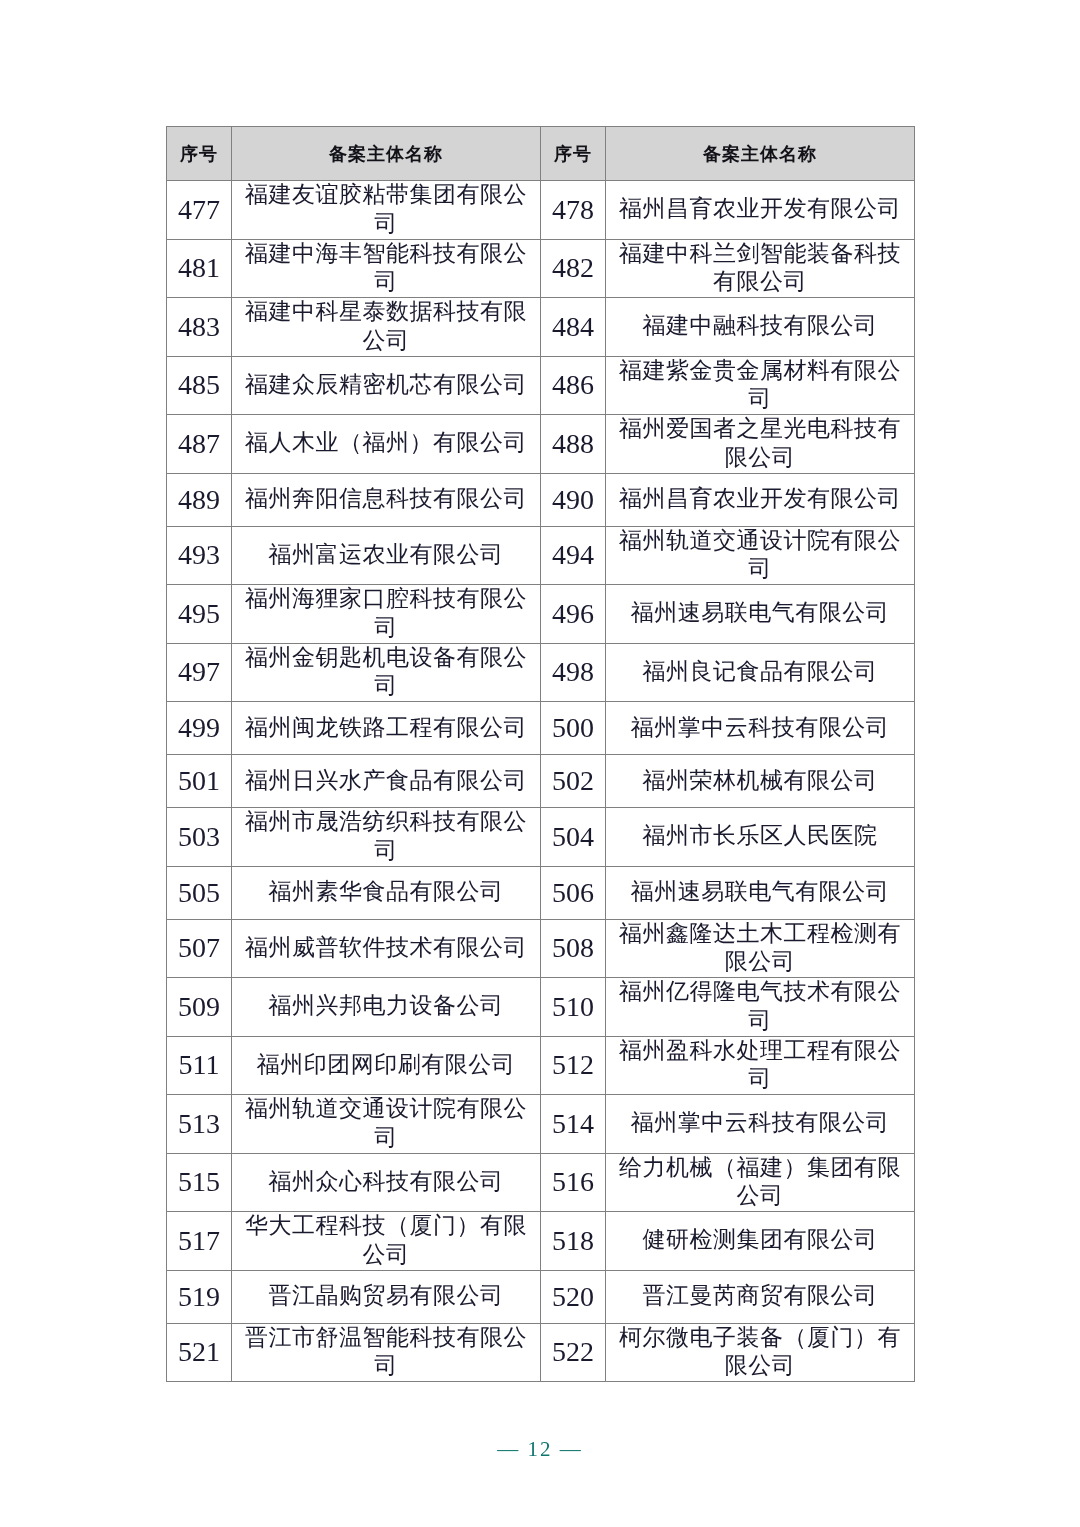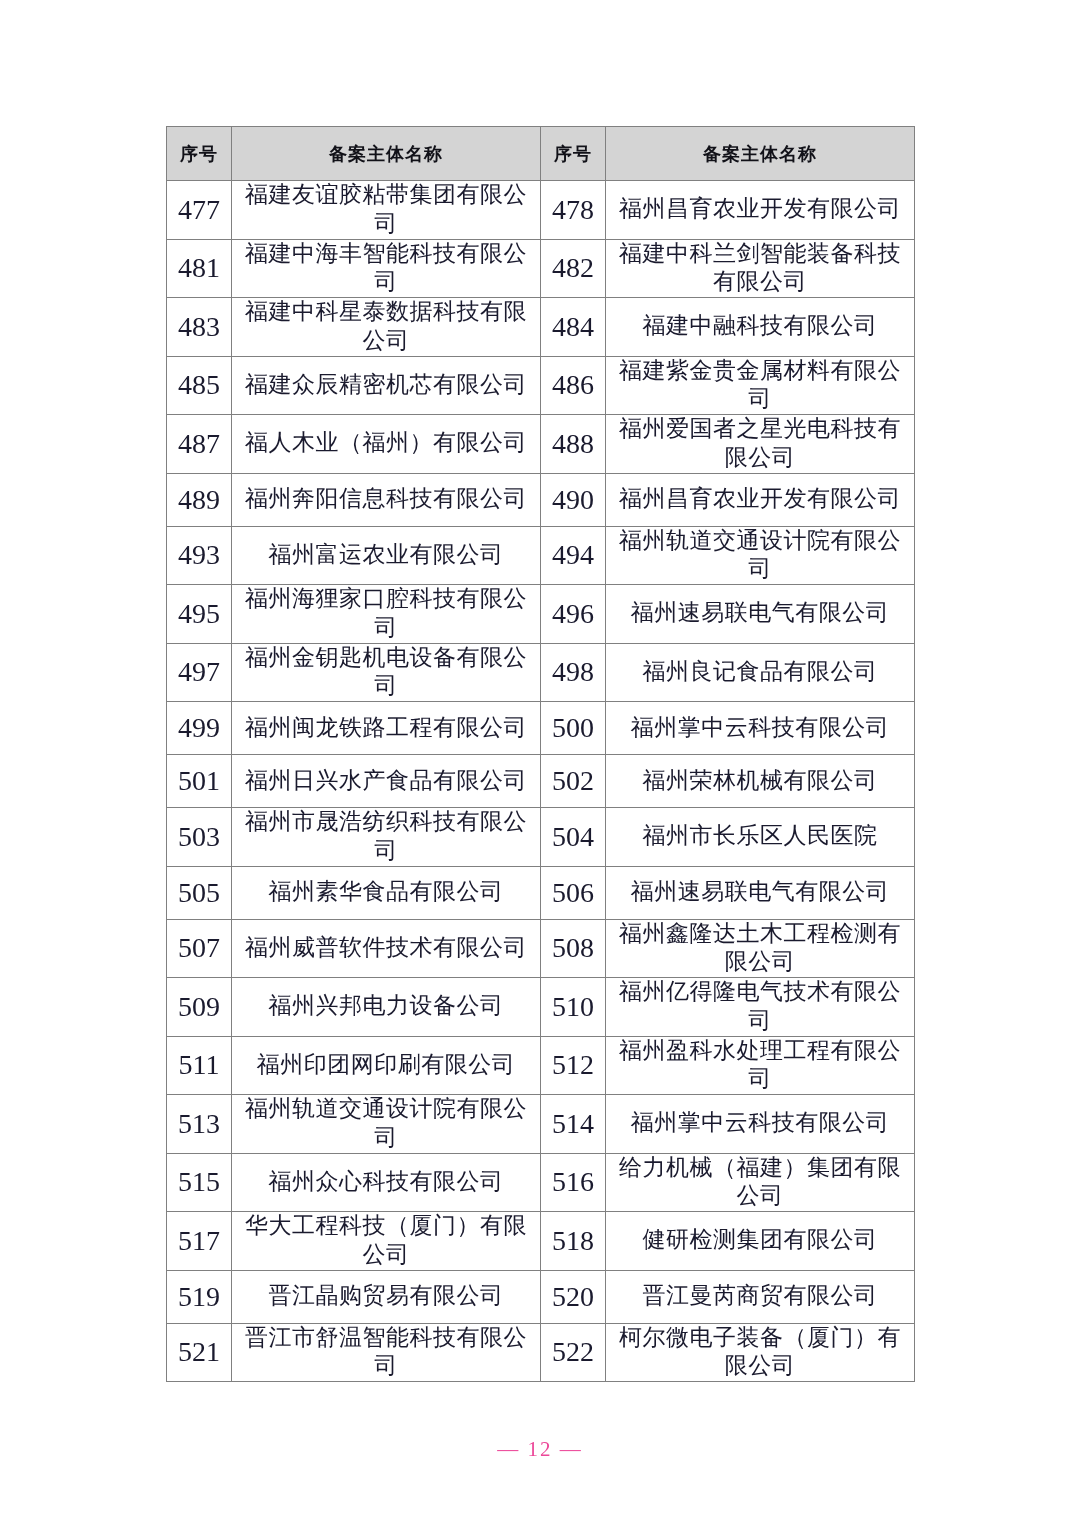--- a/index.html
+++ b/index.html
@@ -61,21 +61,21 @@
     color: #1b1b30;
     letter-spacing: 0.5px;
   }
   .page-footer {
     position: absolute;
     left: 0;
     top: 1437px;
     width: 1080px;
     text-align: center;
     font-size: 21px;
-    color: #ec4899;
+    color: #0f766e;
     font-family: "Liberation Serif", "DejaVu Serif", serif;
     letter-spacing: 2px;
   }
 </style>
 </head>
 <body>
 
 <div class="page">
 
   <div class="table-wrap">

